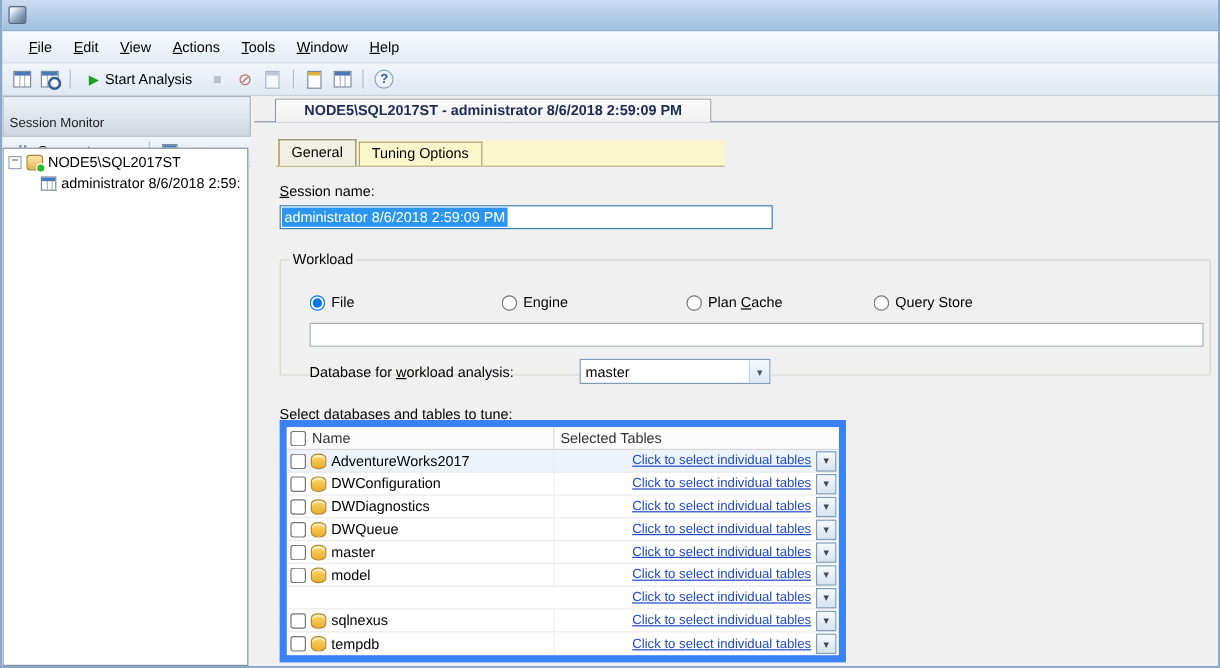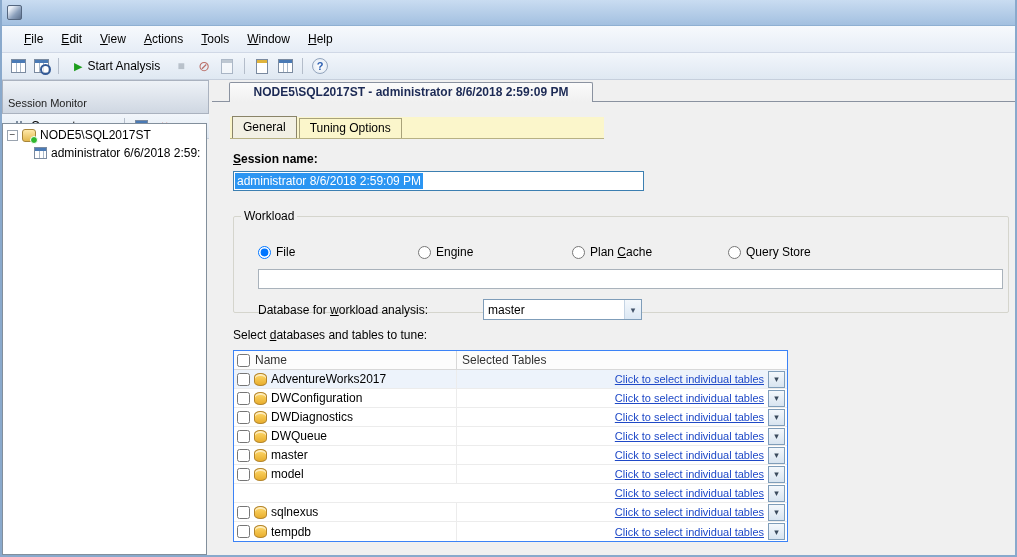--- a/index.html
+++ b/index.html
@@ -88,21 +88,21 @@
   .content { position:absolute; left:0; right:0; top:21px; bottom:0; background:#f0f0f0;
              border-top:1px solid #8a92a0; }
 
   .tab-strip { position:absolute; left:18px; top:15px; width:374px; height:22px;
                background:#fbf6cb; border-bottom:1px solid #b7b184; display:flex; align-items:flex-end; }
   .tab { height:20px; line-height:19px; padding:0 10px; border:1px solid #a8a27a; border-bottom:none;
          margin-left:2px; }
   .tab.active { background:#f2f0e4; height:22px; line-height:21px; border-color:#8a8468; z-index:1; }
 
   .label { position:absolute; }
-  #session-name-label { left:21px; top:50px;font-weight:bold; }
+  #session-name-label { left:21px; top:50px; }
   #session-name-input { position:absolute; left:21px; top:69px; width:411px; height:20px;
                         background:#fff; border:1px solid #3c7fb1; padding:1px; overflow:hidden; }
   #session-name-input .selection { background:#2b95f2; color:#fff; padding:1px 2px; display:inline-block; }
 
   .workload-box { position:absolute; left:21px; top:107px; width:776px; height:104px;
                   border:1px solid #d5d5cd; border-radius:2px; padding:0; margin:0; }
   .workload-box legend { margin-left:7px; padding:0 3px; }
   .radio-opt { position:absolute; top:22px; display:flex; align-items:center; gap:5px; }
   .radio-opt input { width:13px; height:13px; margin:0; }
   .radio-opt:nth-child(1){ left:24px; } .radio-opt:nth-child(2){ left:184px; }
@@ -110,23 +110,23 @@
   #workload-file-input { position:absolute; left:24px; top:46px; width:745px; height:20px;
                          border:1px solid #a9b2bb; background:#fff; font:inherit; padding:0 3px; }
   .db-label { left:24px; top:80px; }
   #db-combo { position:absolute; left:249px; top:76px; width:159px; height:21px; background:#fff;
               border:1px solid #7f9db9; display:flex; align-items:center; }
   #db-combo .combo-text { flex:1; padding-left:4px; }
   .combo-arrow { width:17px; height:100%; border-left:1px solid #c5d4e4;
                  background:linear-gradient(#f4f8fc,#dce8f4); display:flex; align-items:center;
                  justify-content:center; font-size:9px; color:#44546a; }
 
-  #select-tables-label { left:21px; top:226px; }
-  .tune-table { position:absolute; left:21px; top:248px; width:555px; background:#fff;
-                border:1px solid #3b82f6; }
+  #select-tables-label { left:21px; top:236px; }
+  .tune-table { position:absolute; left:21px; top:248px; width:472px; background:#fff;
+                border:6px solid #3b82f6; }
   .tbl-header { display:flex; height:19px; background:#fcfcfc; border-bottom:1px solid #d8d8d8;
                 color:#333; align-items:center; }
   .th-name { width:223px; display:flex; align-items:center; gap:5px; padding-left:3px;
              border-right:1px solid #d8d8d8; height:100%; }
   .th-tables { flex:1; display:flex; align-items:center; padding-left:5px; height:100%; }
   .tbl-row { display:flex; height:19px; align-items:center; border-bottom:1px solid #ececec; }
   .tbl-row:last-child { border-bottom:none; }
   .tbl-row:first-child { background:#edf3fb; }
   .cell-name { width:223px; display:flex; align-items:center; gap:4px; padding-left:3px;
                border-right:1px solid #ececec; height:100%; }
@@ -200,21 +200,21 @@
       <span class="tb-ico del">×</span>
     </div>
     <div class="tree">
       <div class="tree-row">
         <span class="expand-box">−</span>
         <span class="server-icon"></span>
         <span>NODE5\SQL2017ST</span>
       </div>
       <div class="tree-row child">
         <span class="grid-icon"></span>
-        <span>administrator 6/6/2018 2:59:</span>
+        <span>administrator 8/6/2018 2:59:</span>
       </div>
     </div>
   </div>
 
   <div class="main">
     <div class="doc-tab">NODE5\SQL2017ST - administrator 8/6/2018 2:59:09 PM</div>
     <div class="content">
 
       <div class="tab-strip">
         <span class="tab active">General</span>

